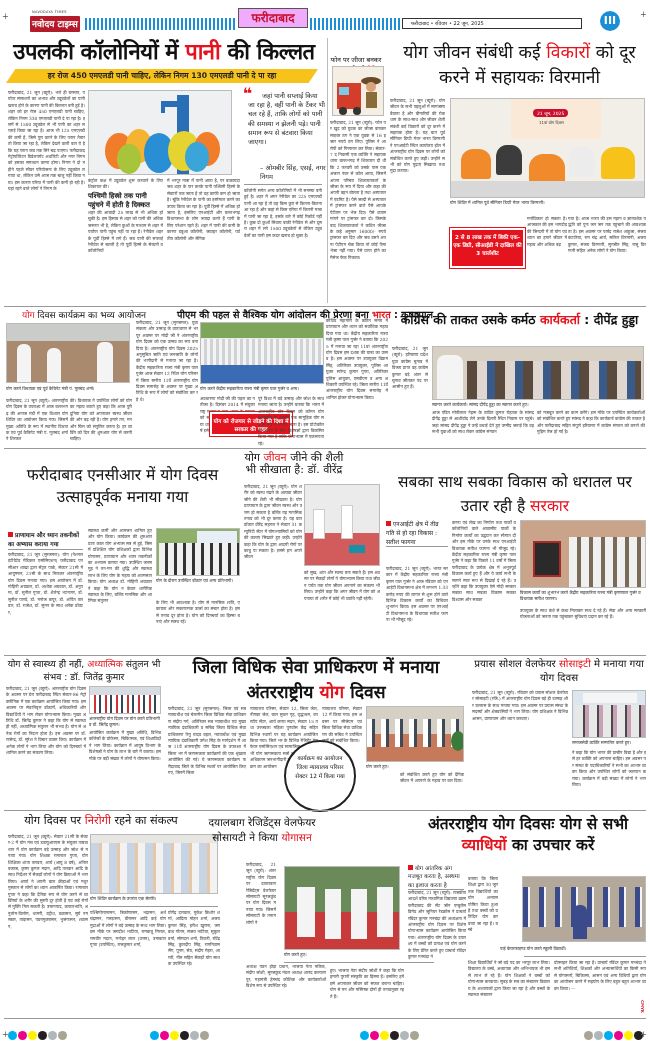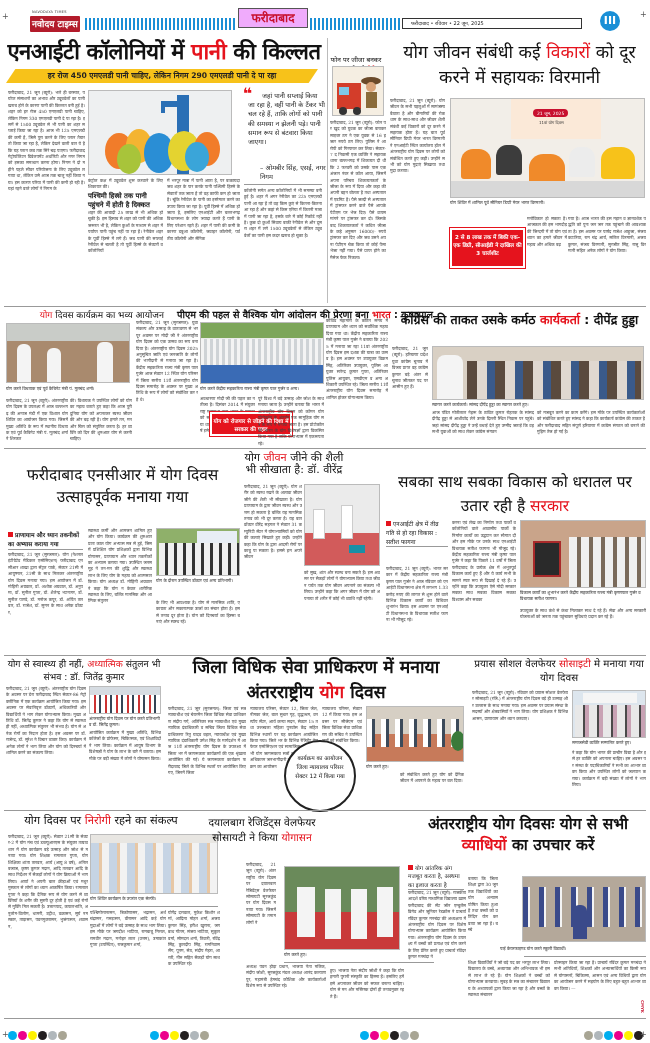--- a/index.html
+++ b/index.html
@@ -34,23 +34,23 @@
   <div class="abs stripes" style="left:85px;top:18px;width:150px"></div>
   <div class="abs city-tab">फरीदाबाद</div>
   <div class="abs stripes" style="left:310px;top:18px;width:90px"></div>
   <div class="abs date-box">फरीदाबाद • रविवार • 22 जून, 2025</div>
   <div class="abs page-num">III</div>
   <div class="abs" style="left:2px;top:12px;font-size:8px;color:#555">+</div>
   <div class="abs" style="left:640px;top:10px;font-size:8px;color:#555">+</div>
 </div>
 
 <div class="abs hl" style="left:4px;top:40px;width:320px;font-size:22px;letter-spacing:-0.5px;white-space:nowrap">
-  <span>एनआईटी कॉलोनियों में </span><span class="red">पानी</span><span> की किल्लत</span>
-</div>
-<div class="abs banner">हर रोज 450 एमएलडी पानी चाहिए, लेकिन निगम 290 एमएलडी पानी दे पा रहा</div>
+  <span>उपलकी कॉलोनियों में </span><span class="red">पानी</span><span> की किल्लत</span>
+</div>
+<div class="abs banner">हर रोज 450 एमएलडी पानी चाहिए, लेकिन निगम 130 एमएलडी पानी दे पा रहा</div>
 
 <div class="abs body-txt" style="left:8px;top:90px;width:77px;height:214px">फरीदाबाद, 21 जून (ब्यूरो): भले ही बरसात, पर्याप्त संसाधनों का अभाव और ट्यूबवेलों का पानी खराब होने के कारण पानी की किल्लत बनी हुई है। शहर को हर रोज 450 एमएलडी पानी चाहिए, लेकिन निगम 330 एमएलडी पानी दे पा रहा है। इसमें से 1500 ट्यूबवेल से भी पानी का शहर सप्लाई किया जा रहा है। आज भी 125 एमएलडी की कमी है, जिसे पूरा करने के लिए प्लान तैयार तो किया जा रहा है, लेकिन देखने वाली बात ये है कि यह प्लान कब तक सिरे चढ़ पाएगा। फरीदाबाद मेट्रोपॉलिटन डिवेलपमेंट अथॉरिटी और नगर निगम को इसका समाधान करना होगा। निगम ने दो महीने पहले सीवर परियोजना के लिए ट्यूबवेल लगाया था, लेकिन उसे आज तक चालू नहीं किया गया। इस कारण परिया में पानी की कमी हो रही है। यहां रहने वाले लोगों ने निगम के</div>
 <div class="abs photo" style="left:88px;top:90px;width:144px;height:85px;background:#eef0f1">
   <svg width="144" height="85" viewBox="0 0 144 85">
     <rect x="88" y="4" width="12" height="80" fill="#2a6fb5"></rect>
       <rect x="72" y="10" width="28" height="6" fill="#2a6fb5"></rect>
       <rect x="72" y="10" width="4" height="12" fill="#2a6fb5"></rect>
     <ellipse cx="30" cy="60" rx="14" ry="18" fill="#f17c2a"></ellipse>
       <ellipse cx="50" cy="55" rx="13" ry="17" fill="#f4b431"></ellipse>
     <ellipse cx="70" cy="62" rx="15" ry="20" fill="#2a8ed5"></ellipse>
@@ -101,21 +101,21 @@
   <div class="abs" style="left:118px;top:48px;width:26px;height:30px;border-radius:40% 40% 10% 10%;background:#ececec"></div>
   <div class="abs" style="left:150px;top:48px;width:34px;height:32px;border-radius:40% 40% 10% 10%;background:#f7c21a"></div>
   <div class="abs" style="left:0;top:82px;width:195px;height:18px;background:#d8d8d8"></div>
 </div>
 <div class="abs cap" style="left:450px;top:200px;width:195px">योग शिविर में शामिल पूर्व सीनियर डिप्टी मेयर भारत विरमानी।</div>
 <div class="abs redbox" style="left:450px;top:228px;width:75px;height:40px;font-size:5.5px;line-height:8px;padding-top:3px">2 से 8 लाख तक में बिकी एक-एक डिग्री, सीआईडी ने दाखिल की 3 चार्जशीट</div>
 <div class="abs body-txt" style="left:527px;top:216px;width:40px;height:88px">मनोविकार हो सकता है। आजकल की इस भागदौड़ की जिन्दगी में तो योग एवं ध्यान का हमारे जीवन में महत्व और अधिक बढ़</div>
 <div class="abs body-txt" style="left:568px;top:216px;width:78px;height:88px">गया है। आज भारत की इस महान व ज्ञानवर्धक पद्धति को पुनः जन जन तक पहुंचाने की आवश्यकता है। इस अवसर पर पार्षद राजेश आहूजा, संजय कटारिया, राम चंद्र आर्य, सलिल विरमानी, अजय कुमार, संजय विरमानी, सुरजीत सिंह, राजू विरमानी सहित अनेक लोगों ने योग किया।</div>
 
 <div class="abs rule" style="left:4px;top:306px;width:642px;height:1px"></div>
-<div class="abs hl" style="left:4px;top:310px;width:160px;font-size:9px;font-weight:normal;text-align:right;white-space:nowrap">
+<div class="abs hl" style="left:4px;top:310px;width:160px;font-size:9px;font-weight:normal;text-align:center;white-space:nowrap">
   <span class="red">योग</span><span> दिवस कार्यक्रम का भव्य आयोजन</span>
 </div>
 <div class="abs photo" style="left:6px;top:323px;width:124px;height:60px;background:linear-gradient(#c9ccc8 0 30%,#a98a6e 30% 100%)">
   <div class="abs" style="left:10px;top:20px;width:14px;height:38px;background:#f4f4f4;border-radius:6px 6px 0 0"></div>
   <div class="abs" style="left:40px;top:24px;width:14px;height:34px;background:#f4f4f4;border-radius:6px 6px 0 0"></div>
   <div class="abs" style="left:90px;top:18px;width:16px;height:40px;background:#f4f4f4;border-radius:6px 6px 0 0"></div>
 </div>
 <div class="abs cap" style="left:6px;top:386px;width:124px">योग करते विधायक एवं पूर्व कैबिनेट मंत्री पं. मूलचंद शर्मा।</div>
 <div class="abs body-txt" style="left:6px;top:398px;width:62px;height:48px">फरीदाबाद, 21 जून (ब्यूरो): अंतरराष्ट्रीय योग दिवस के उपलक्ष्य में आज बल्लभगढ़ की अनाज मंडी में एक विशाल योग शिविर का आयोजन किया गया। जिसमें मुख्य अतिथि के रूप में स्थानीय विधायक एवं पूर्व कैबिनेट मंत्री पं. मूलचंद शर्मा ने शिरकत</div>
 <div class="abs body-txt" style="left:70px;top:398px;width:62px;height:48px">की। विधायक ने उपस्थित लोगों को योग का महत्व बताते हुए कहा कि आज पूरी दुनिया योग को अपनाकर स्वस्थ जीवन की ओर बढ़ रही है। योग हमारे तन, मन और चित्त को संतुलित करता है। हर व्यक्ति को दिन की शुरुआत योग से करनी चाहिए।</div>

